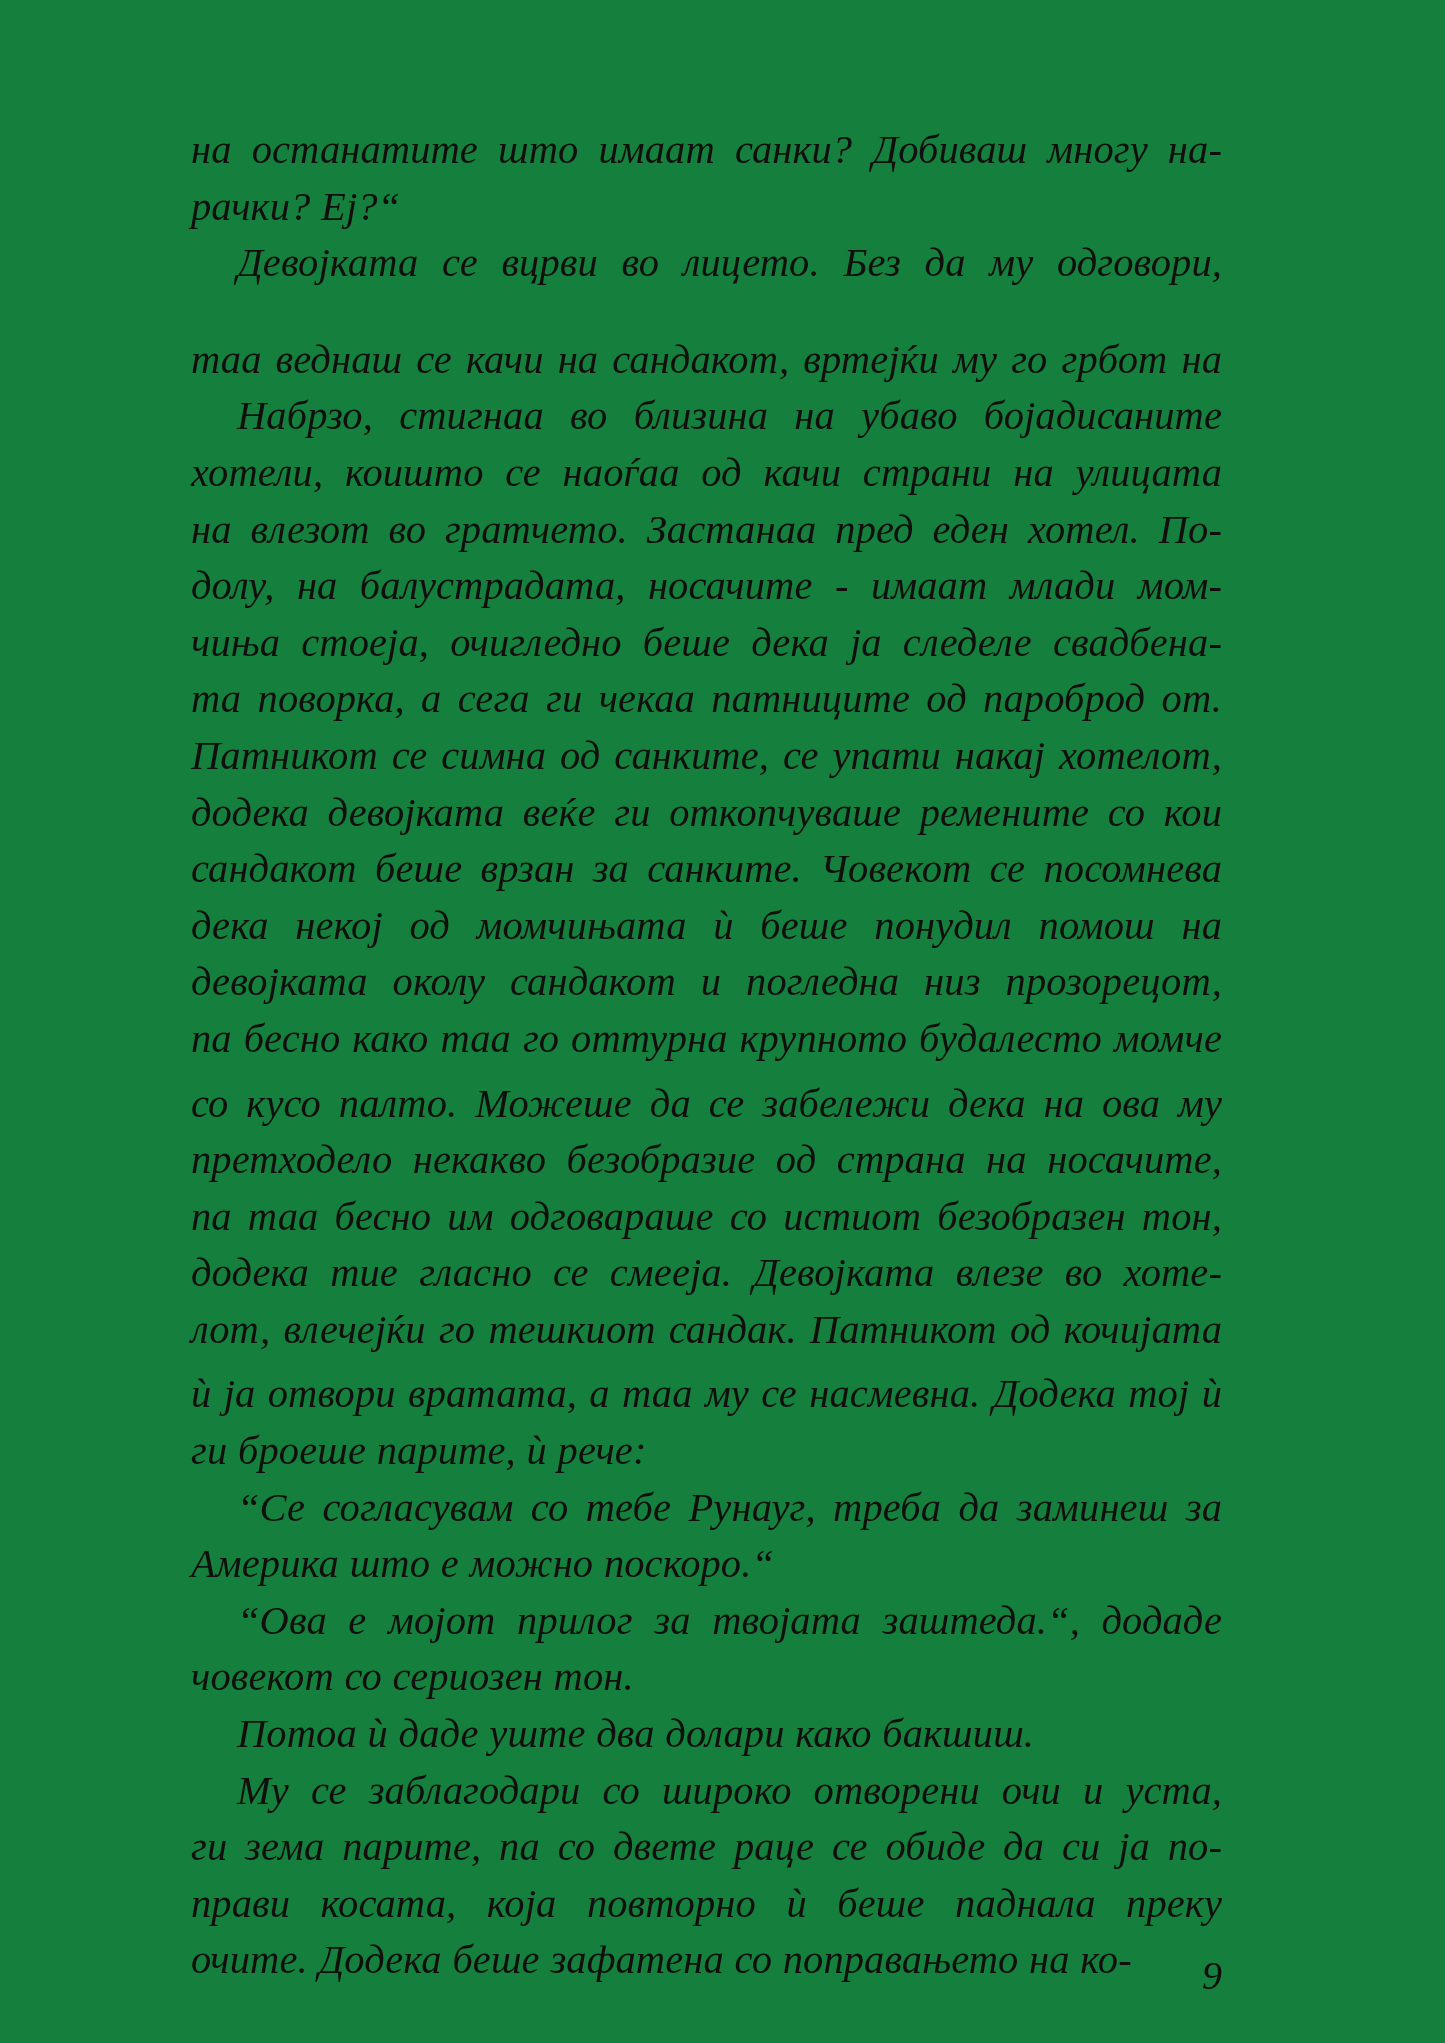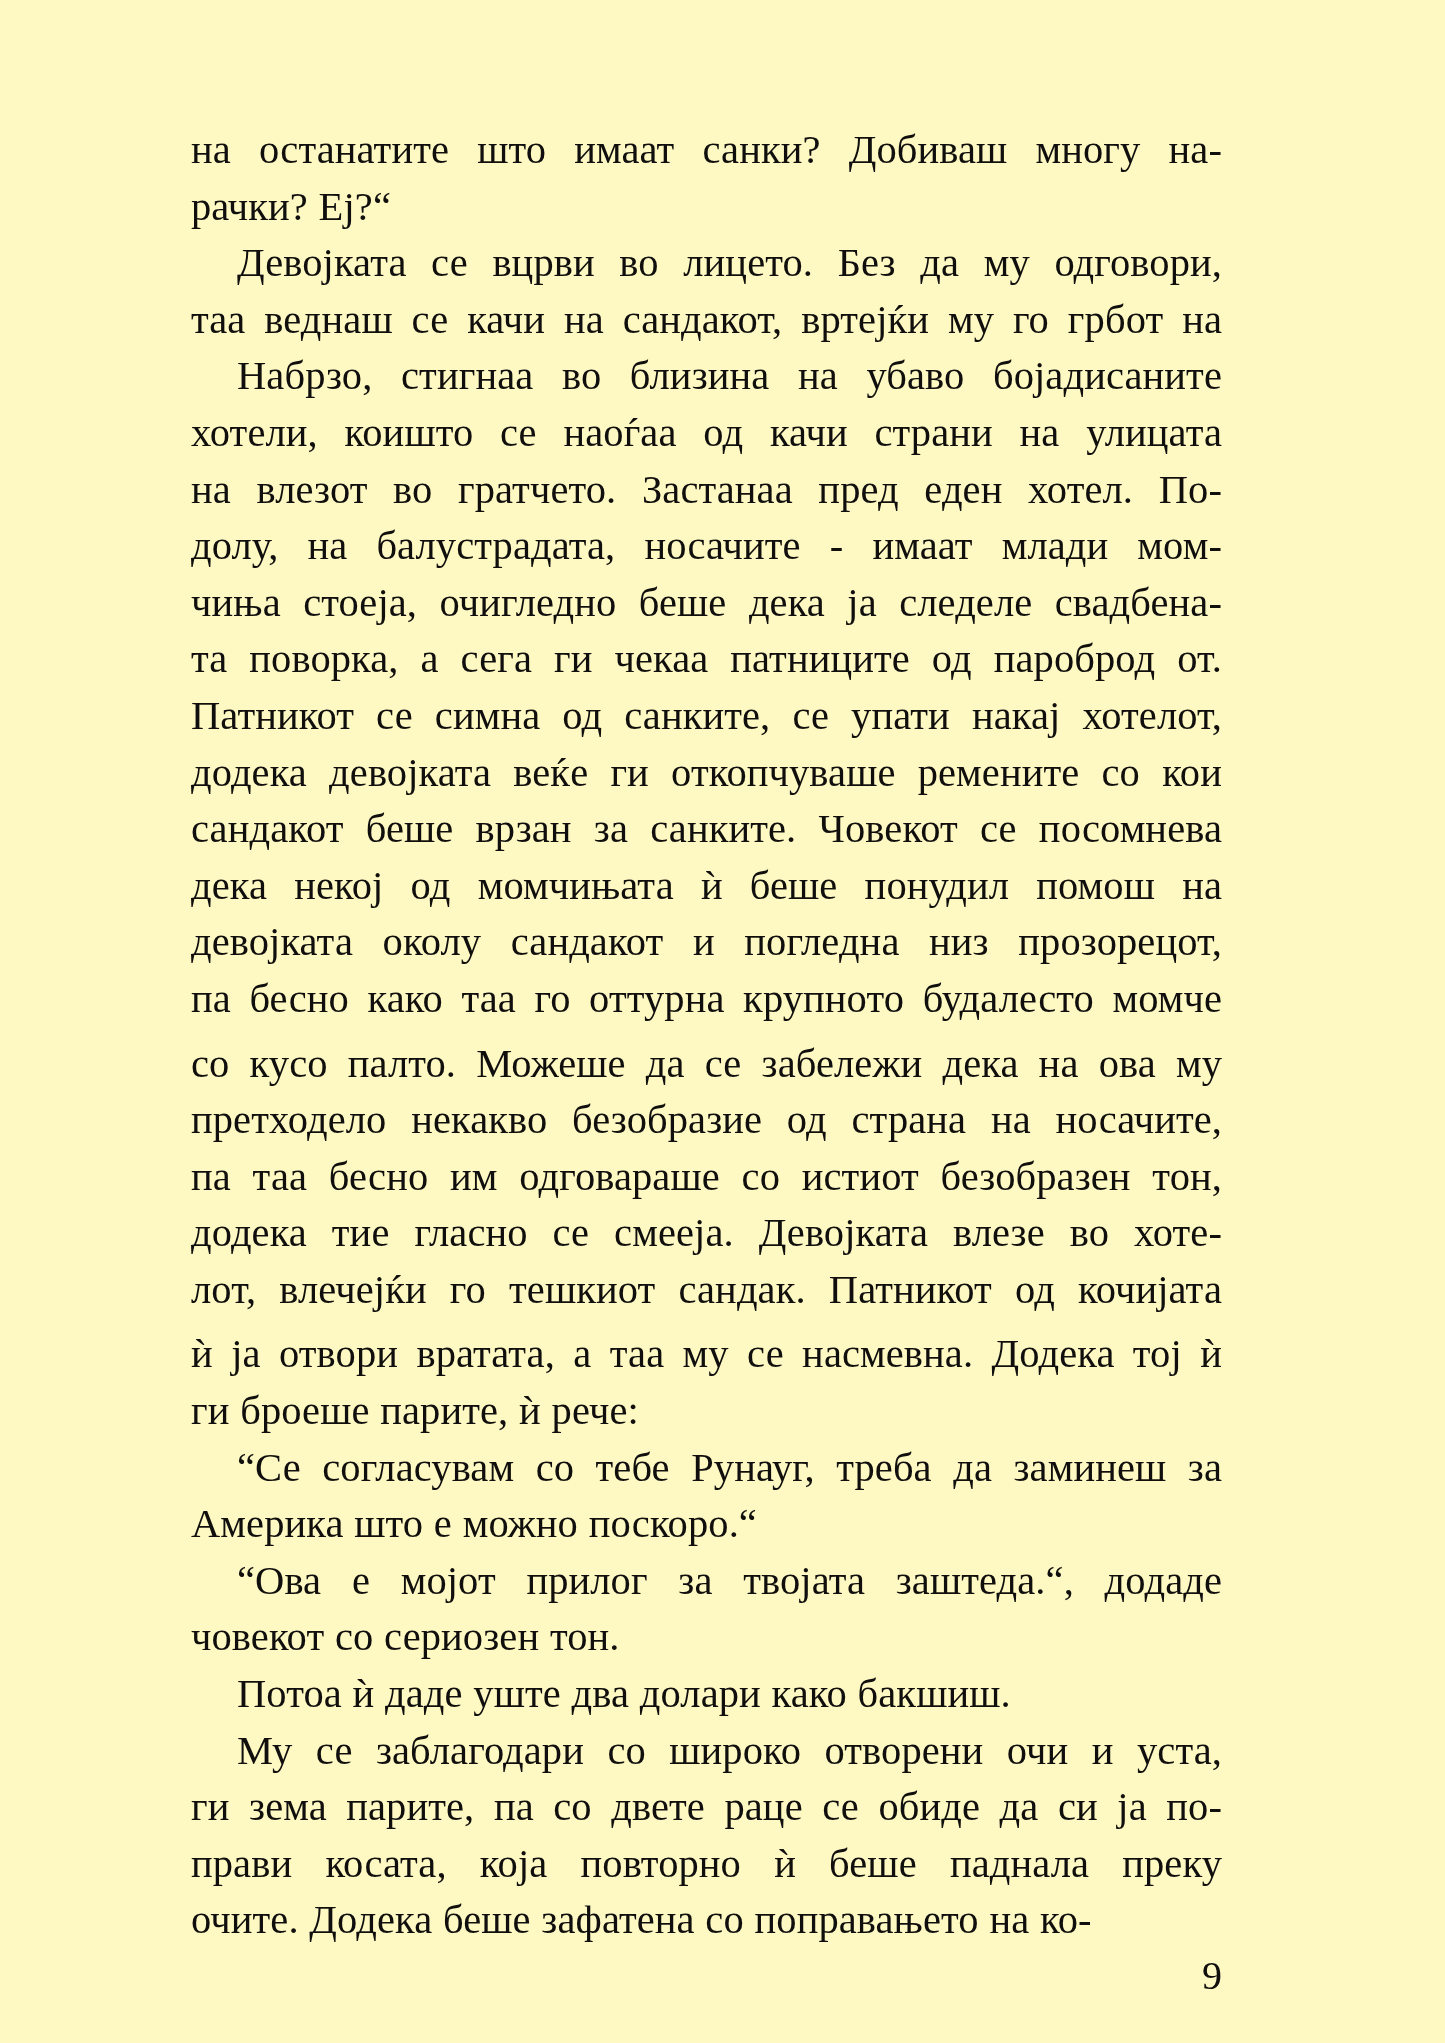--- a/index.html
+++ b/index.html
@@ -11,21 +11,22 @@
     width: 1445px;
     height: 2043px;
     position: relative;
     font-family: "Liberation Serif", "DejaVu Serif", serif;
     color: #100f0d;
     overflow: hidden;
   }
   .page {
     position: absolute;
     inset: 0;
-    background: #fef9c3;
+    background: #15803d;
+    font-style: italic;
   }
   .textblock {
     position: absolute;
     left: 191px;
     top: 122px;
     width: 1031px;
   }
   .para {
     margin: 0;
     font-size: 40.5px;
@@ -59,21 +60,21 @@
 
   <div class="textblock">
 
     <p class="para">
       <span class="lb" style="text-align: justify; text-align-last: justify; white-space: pre-wrap;">на останатите што имаат санки? Добиваш многу на-</span>
       <span class="lb" style="text-align: left; text-align-last: left; white-space: pre-wrap;">рачки? Еј?“</span>
     </p>
 
     <p class="para">
       <span class="lb" style="text-indent: 46px; text-align: justify; text-align-last: justify; white-space: pre-wrap;">Девојката се вцрви во лицето. Без да му одговори,</span>
-      <span class="lb" style="text-align: justify; text-align-last: justify; white-space: pre-wrap;">таа веднаш се качи на сандакот, вртејќи му го грбот на</span>
+      <span class="lb" style="text-align: justify; text-align-last: justify; white-space: pre-wrap; margin-top: 40px;">таа веднаш се качи на сандакот, вртејќи му го грбот на</span>
     </p>
 
     <p class="para">
       <span class="lb" style="text-indent: 46px; text-align: justify; text-align-last: justify; white-space: pre-wrap;">Набрзо, стигнаа во близина на убаво бојадисаните</span>
       <span class="lb" style="text-align: justify; text-align-last: justify; white-space: pre-wrap;">хотели, коишто се наоѓаа од качи страни на улицата</span>
       <span class="lb" style="text-align: justify; text-align-last: justify; white-space: pre-wrap;">на влезот во гратчето. Застанаа пред еден хотел. По-</span>
       <span class="lb" style="text-align: justify; text-align-last: justify; white-space: pre-wrap;">долу, на балустрадата, носачите - имаат млади мом-</span>
       <span class="lb" style="text-align: justify; text-align-last: justify; white-space: pre-wrap;">чиња стоеја, очигледно беше дека ја следеле свадбена-</span>
       <span class="lb" style="text-align: justify; text-align-last: justify; white-space: pre-wrap;">та поворка, а сега ги чекаа патниците од пароброд от.</span>
       <span class="lb" style="text-align: justify; text-align-last: justify; white-space: pre-wrap;">Патникот се симна од санките, се упати накај хотелот,</span>

